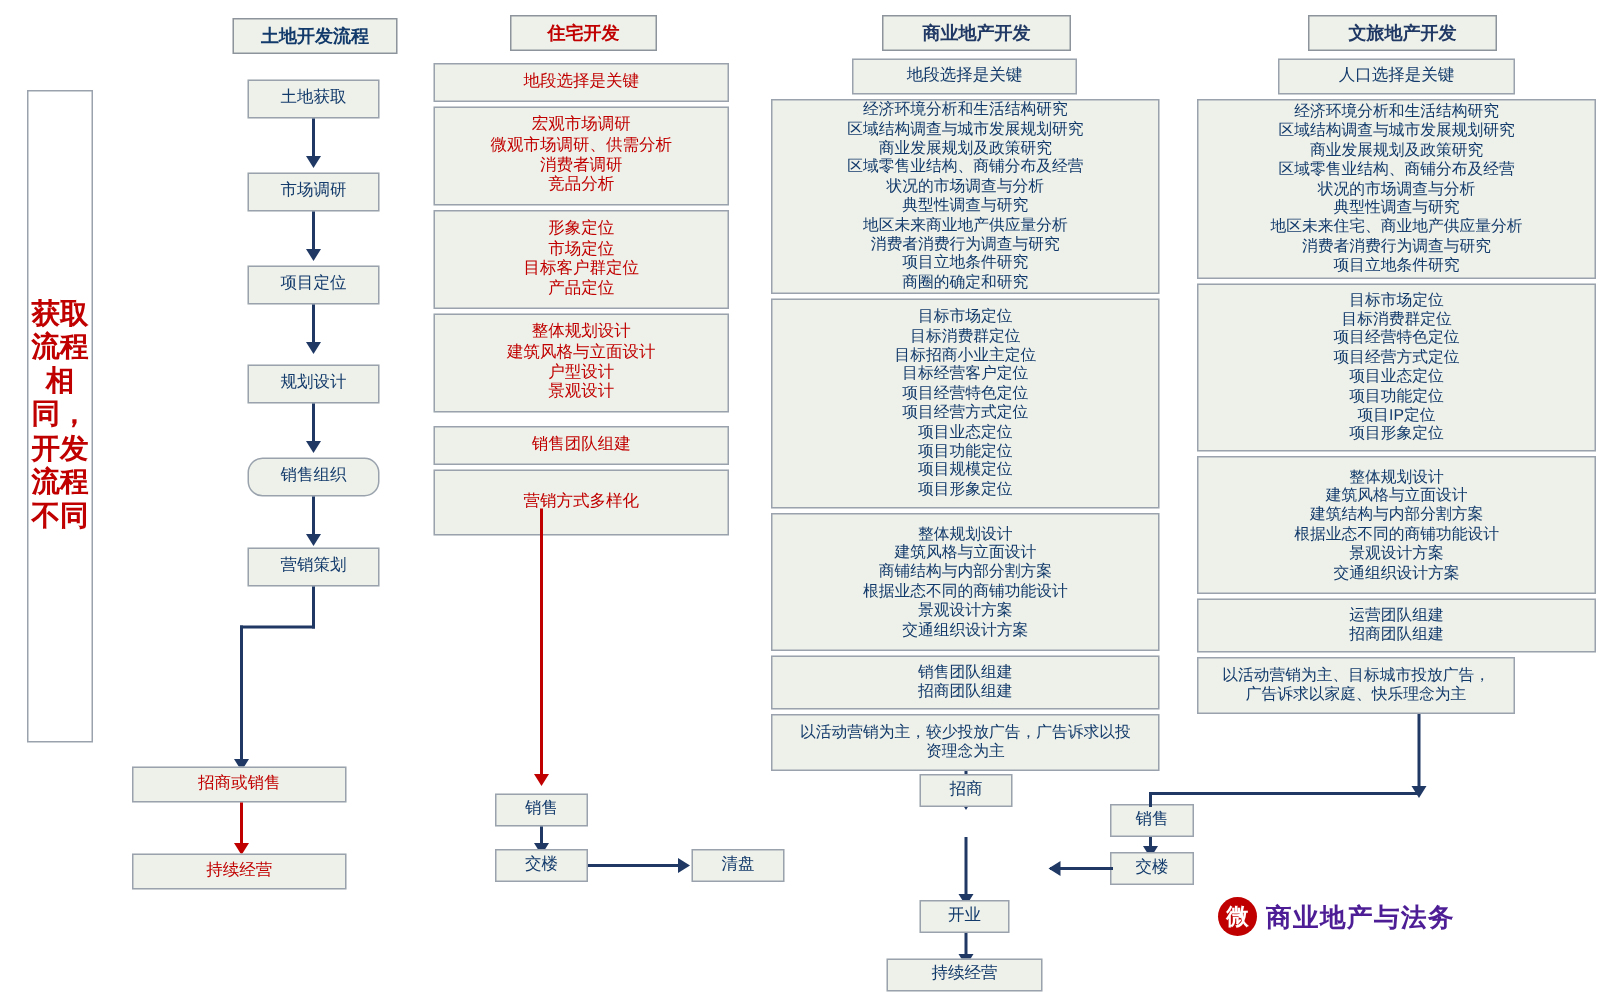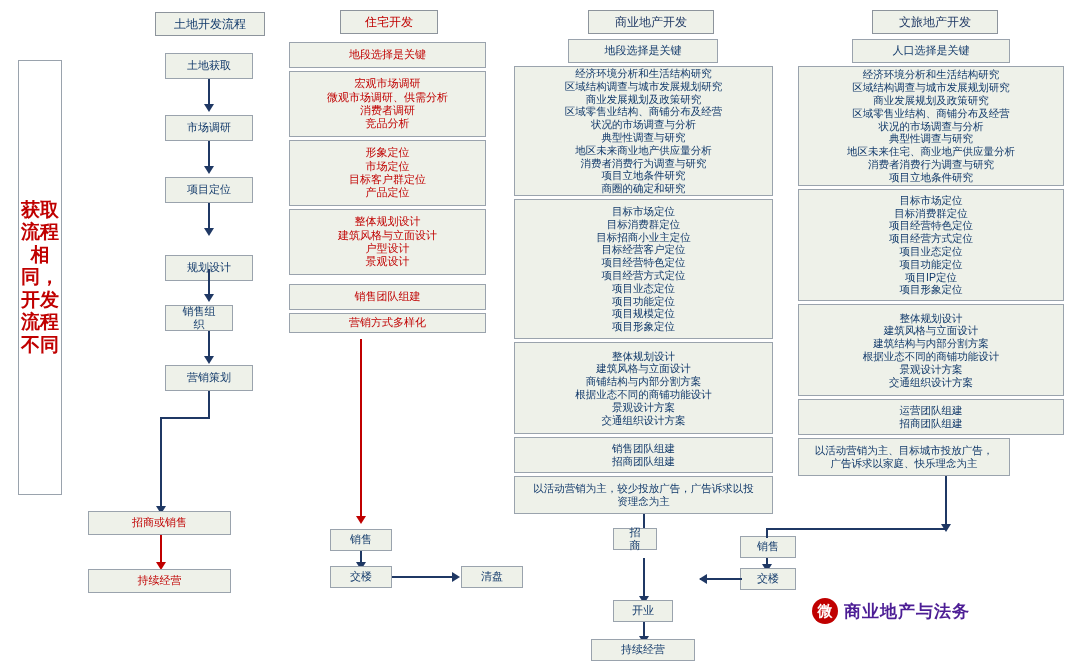--- a/index.html
+++ b/index.html
@@ -8,21 +8,21 @@
     font-family:"Liberation Sans","DejaVu Sans",sans-serif;
     position:relative;overflow:hidden;
   }
   .wrap{position:absolute;left:0;top:0;width:1080px;height:666px;}
   .box{
     position:absolute;box-sizing:border-box;
     border:1px solid #9aa3ad;background:#eef1e9;
     color:#123a6b;display:flex;align-items:center;justify-content:center;
     text-align:center;line-height:1.22;
   }
-  .hdr{background:#eef1e9;border:1px solid #8d949c;font-weight:normal;color:#123a6b;font-size:12px;}
+  .hdr{background:#eef1e9;border:1px solid #8d949c;font-weight:bold;color:#123a6b;font-size:12px;}
   .red{color:#c00000;}
   .navy{color:#1f3864;}
   .cell{font-size:11px;padding:2px 15px;}
   .small{font-size:10.5px;}
   .leftlabel{
     position:absolute;border:1px solid #9aa3ad;background:#ffffff;
     color:#c00000;font-weight:bold;font-size:19px;line-height:1.18;
     display:flex;align-items:center;justify-content:center;text-align:center;
     box-sizing:border-box;
   }
@@ -52,25 +52,25 @@
   <div class="tri tri-navy-down" style="left:204px;top:104px;"></div>
 
   <div class="box cell" style="left:165px;top:115px;width:88px;height:26px;">市场调研</div>
   <div class="ln" style="left:208px;top:141px;width:2px;height:27px;"></div>
   <div class="tri tri-navy-down" style="left:204px;top:166px;"></div>
 
   <div class="box cell" style="left:165px;top:177px;width:88px;height:26px;">项目定位</div>
   <div class="ln" style="left:208px;top:203px;width:2px;height:27px;"></div>
   <div class="tri tri-navy-down" style="left:204px;top:228px;"></div>
 
-  <div class="box cell" style="left:165px;top:255px;width:88px;height:26px;">规划设计</div>
+  <div class="box cell" style="left:165px;top:243px;width:88px;height:26px;">规划设计</div>
   <div class="ln" style="left:208px;top:269px;width:2px;height:27px;"></div>
   <div class="tri tri-navy-down" style="left:204px;top:294px;"></div>
 
-  <div class="box cell" style="left:165px;top:305px;width:68px;height:26px;">销售组织</div>
+  <div class="box cell" style="left:165px;top:305px;width:88px;height:26px;border-radius:10px;">销售组织</div>
   <div class="ln" style="left:208px;top:331px;width:2px;height:27px;"></div>
   <div class="tri tri-navy-down" style="left:204px;top:356px;"></div>
 
   <div class="box cell" style="left:165px;top:365px;width:88px;height:26px;">营销策划</div>
 
   <div class="ln" style="left:208px;top:391px;width:2px;height:28px;"></div>
   <div class="ln" style="left:160px;top:417px;width:50px;height:2px;"></div>
   <div class="ln" style="left:160px;top:417px;width:2px;height:93px;"></div>
   <div class="tri tri-navy-down" style="left:156px;top:506px;"></div>
 
@@ -83,21 +83,21 @@
 产品定位</div>
   <div class="box cell red multiline" style="left:289px;top:71px;width:197px;height:66px;">宏观市场调研
 微观市场调研、供需分析
 消费者调研
 竞品分析</div>
   <div class="box cell red multiline" style="left:289px;top:209px;width:197px;height:66px;">整体规划设计
 建筑风格与立面设计
 户型设计
 景观设计</div>
   <div class="box cell red" style="left:289px;top:284px;width:197px;height:26px;">销售团队组建</div>
-  <div class="box cell red" style="left:289px;top:313px;width:197px;height:20px;">营销方式多样化</div>
+  <div class="box cell red" style="left:289px;top:313px;width:197px;height:44px;">营销方式多样化</div>
 
   <div class="ln-red" style="left:360px;top:339px;width:2px;height:180px;"></div>
   <div class="tri tri-red-down" style="left:356px;top:516px;"></div>
 
   <div class="box hdr navy" style="left:588px;top:10px;width:126px;height:24px;">商业地产开发</div>
 
   <div class="box cell" style="left:568px;top:39px;width:150px;height:24px;">地段选择是关键</div>
   <div class="box cell multiline small" style="left:514px;top:66px;width:259px;height:130px;">经济环境分析和生活结构研究
 区域结构调查与城市发展规划研究
 商业发展规划及政策研究
@@ -171,21 +171,21 @@
 
   <div class="box cell" style="left:330px;top:529px;width:62px;height:22px;">销售</div>
   <div class="ln" style="left:360px;top:551px;width:2px;height:14px;"></div>
   <div class="tri tri-navy-down" style="left:356px;top:562px;"></div>
   <div class="box cell" style="left:330px;top:566px;width:62px;height:22px;">交楼</div>
 
   <div class="ln" style="left:392px;top:576px;width:62px;height:2px;"></div>
   <div class="tri tri-navy-right" style="left:452px;top:572px;"></div>
   <div class="box cell" style="left:461px;top:566px;width:62px;height:22px;">清盘</div>
 
-  <div class="box cell" style="left:613px;top:528px;width:44px;height:22px;text-align:center;">招商</div>
+  <div class="box cell" style="left:613px;top:516px;width:62px;height:22px;text-align:center;">招商</div>
   <div class="ln" style="left:643px;top:558px;width:2px;height:42px;"></div>
   <div class="tri tri-navy-down" style="left:639px;top:596px;"></div>
 
   <div class="box cell" style="left:740px;top:536px;width:56px;height:22px;">销售</div>
   <div class="ln" style="left:766px;top:558px;width:2px;height:10px;"></div>
   <div class="tri tri-navy-down" style="left:762px;top:564px;"></div>
   <div class="box cell" style="left:740px;top:568px;width:56px;height:22px;">交楼</div>
 
   <div class="ln" style="left:766px;top:528px;width:180px;height:2px;"></div>
   <div class="ln" style="left:766px;top:528px;width:2px;height:10px;"></div>

